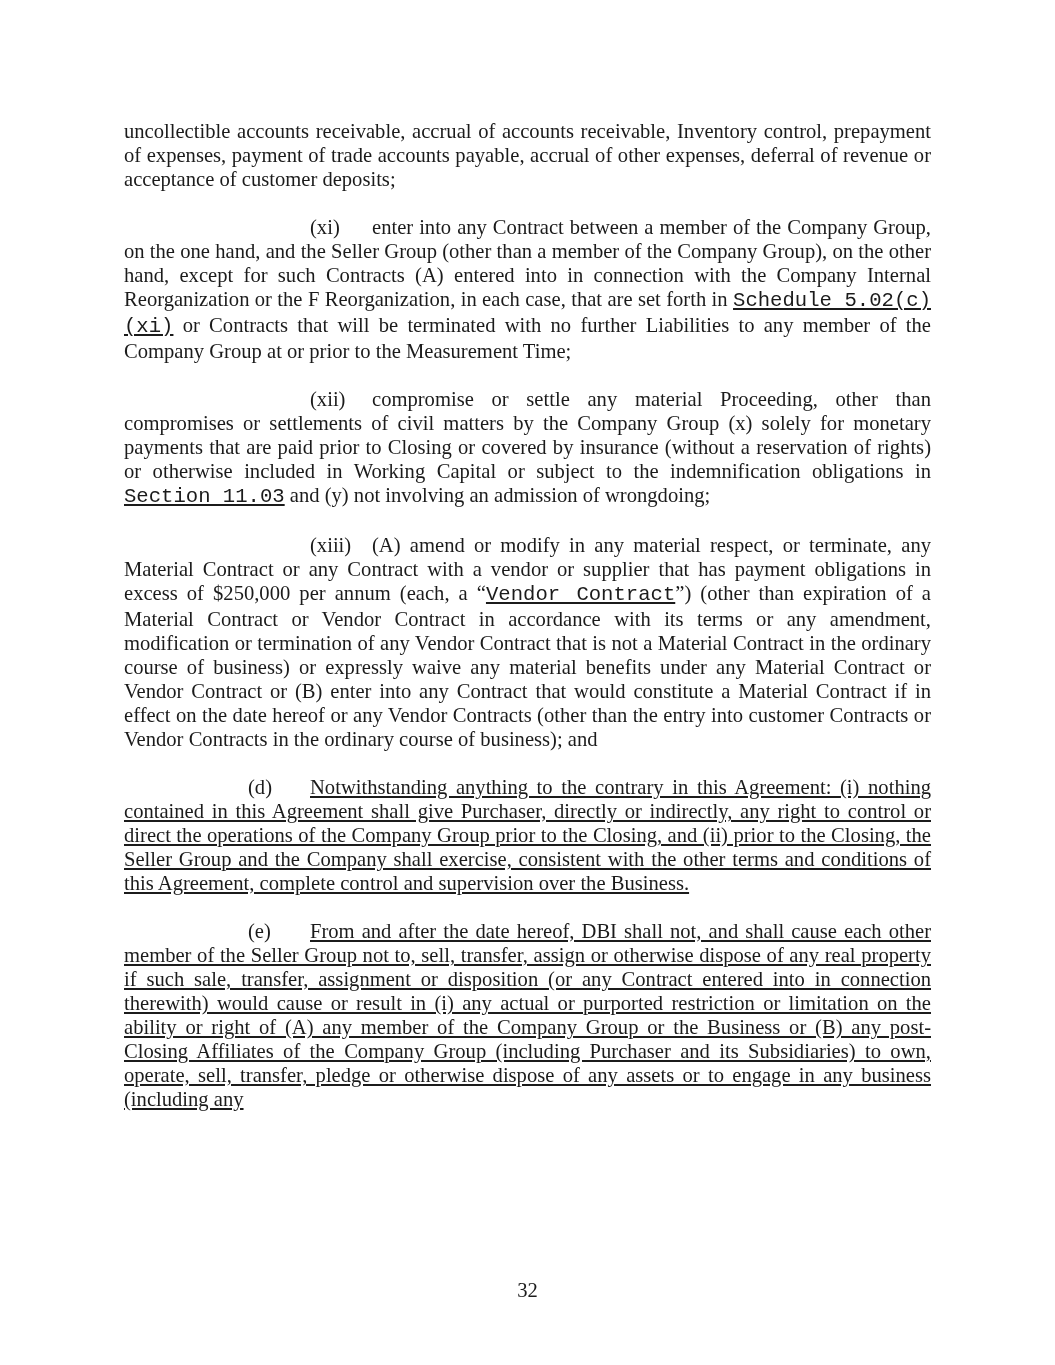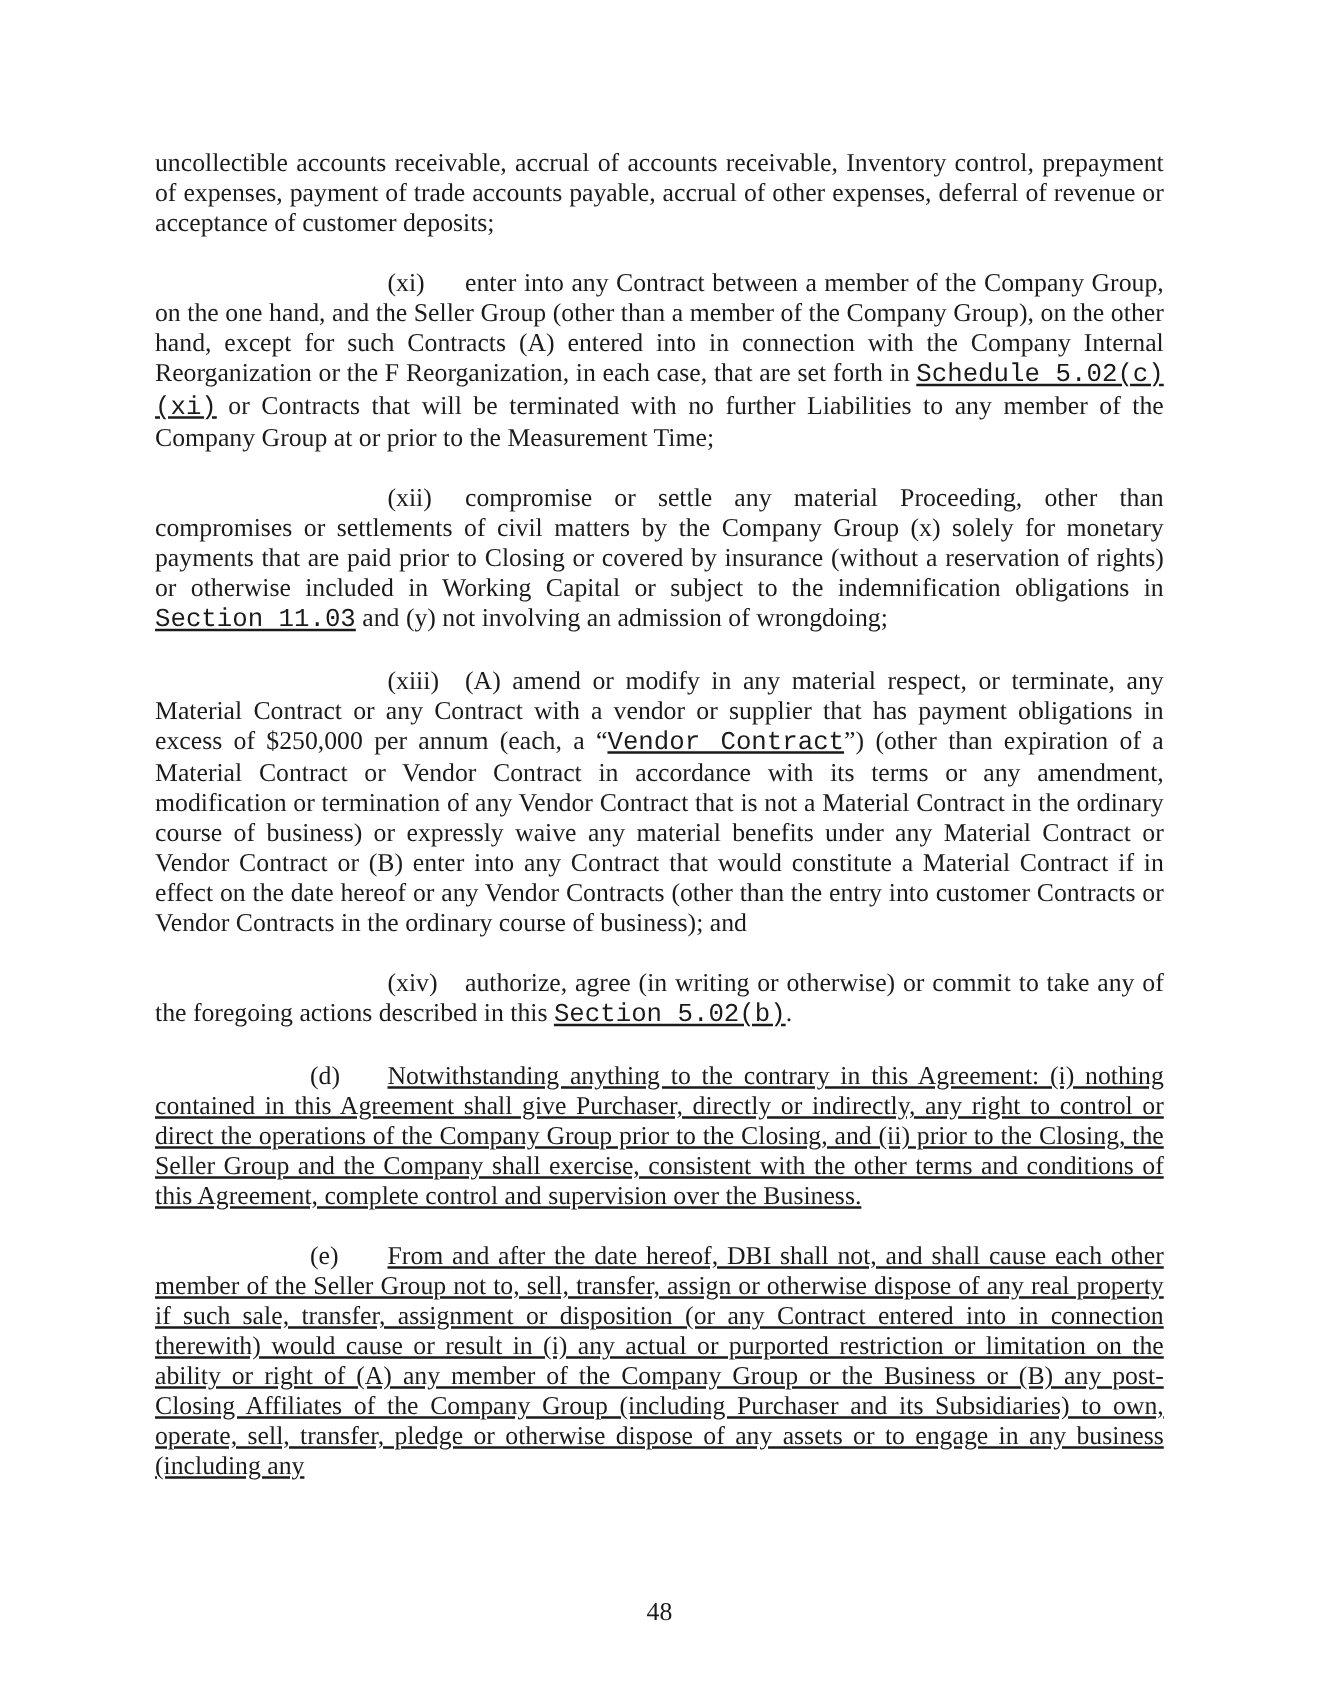--- a/index.html
+++ b/index.html
@@ -48,18 +48,17 @@
 </style>
 </head>
 <body>
 
 <main class="page">
   <div id="doc-body" class="doc-body">
       <p class="para flush"><span>uncollectible accounts receivable, accrual of accounts receivable, Inventory control, prepayment of expenses, payment of trade accounts payable, accrual of other expenses, deferral of revenue or acceptance of customer deposits;</span></p>
       <p class="para romanette"><span class="clause-label">(xi)</span><span>enter into any Contract between a member of the Company Group, on the one hand, and the Seller Group (other than a member of the Company Group), on the other hand, except for such Contracts (A) entered into in connection with the Company Internal Reorganization or the F Reorganization, in each case, that are set forth in </span><span class="u">Schedule 5.02(c)(xi)</span><span> or Contracts that will be terminated with no further Liabilities to any member of the Company Group at or prior to the Measurement Time;</span></p>
       <p class="para romanette"><span class="clause-label">(xii)</span><span>compromise or settle any material Proceeding, other than compromises or settlements of civil matters by the Company Group (x) solely for monetary payments that are paid prior to Closing or covered by insurance (without a reservation of rights) or otherwise included in Working Capital or subject to the indemnification obligations in </span><span class="u">Section 11.03</span><span> and (y) not involving an admission of wrongdoing;</span></p>
       <p class="para romanette"><span class="clause-label">(xiii)</span><span>(A) amend or modify in any material respect, or terminate, any Material Contract or any Contract with a vendor or supplier that has payment obligations in excess of $250,000 per annum (each, a “</span><span class="u">Vendor Contract</span><span>”) (other than expiration of a Material Contract or Vendor Contract in accordance with its terms or any amendment, modification or termination of any Vendor Contract that is not a Material Contract in the ordinary course of business) or expressly waive any material benefits under any Material Contract or Vendor Contract or (B) enter into any Contract that would constitute a Material Contract if in effect on the date hereof or any Vendor Contracts (other than the entry into customer Contracts or Vendor Contracts in the ordinary course of business); and</span></p>
-      <p class="para romanette"><span class="clause-label">(xiv)</span><span>authorize, agree (in writing or otherwise) or commit to take any of the foregoing actions described in this </span><span class="u">Section 5.02(b)</span><span>.</span></p>
       <p class="para letter"><span class="clause-label">(d)</span><span>Notwithstanding anything to the contrary in this Agreement: (i) nothing contained in this Agreement shall give Purchaser, directly or indirectly, any right to control or direct the operations of the Company Group prior to the Closing, and (ii) prior to the Closing, the Seller Group and the Company shall exercise, consistent with the other terms and conditions of this Agreement, complete control and supervision over the Business.</span></p>
       <p class="para letter"><span class="clause-label">(e)</span><span>From and after the date hereof, DBI shall not, and shall cause each other member of the Seller Group not to, sell, transfer, assign or otherwise dispose of any real property if such sale, transfer, assignment or disposition (or any Contract entered into in connection therewith) would cause or result in (i) any actual or purported restriction or limitation on the ability or right of (A) any member of the Company Group or the Business or (B) any post-Closing Affiliates of the Company Group (including Purchaser and its Subsidiaries) to own, operate, sell, transfer, pledge or otherwise dispose of any assets or to engage in any business (including any</span></p>
     </div>
-  <div class="page-number">48</div>
+  <div class="page-number">32</div>
 </main>
 
 </body></html>

